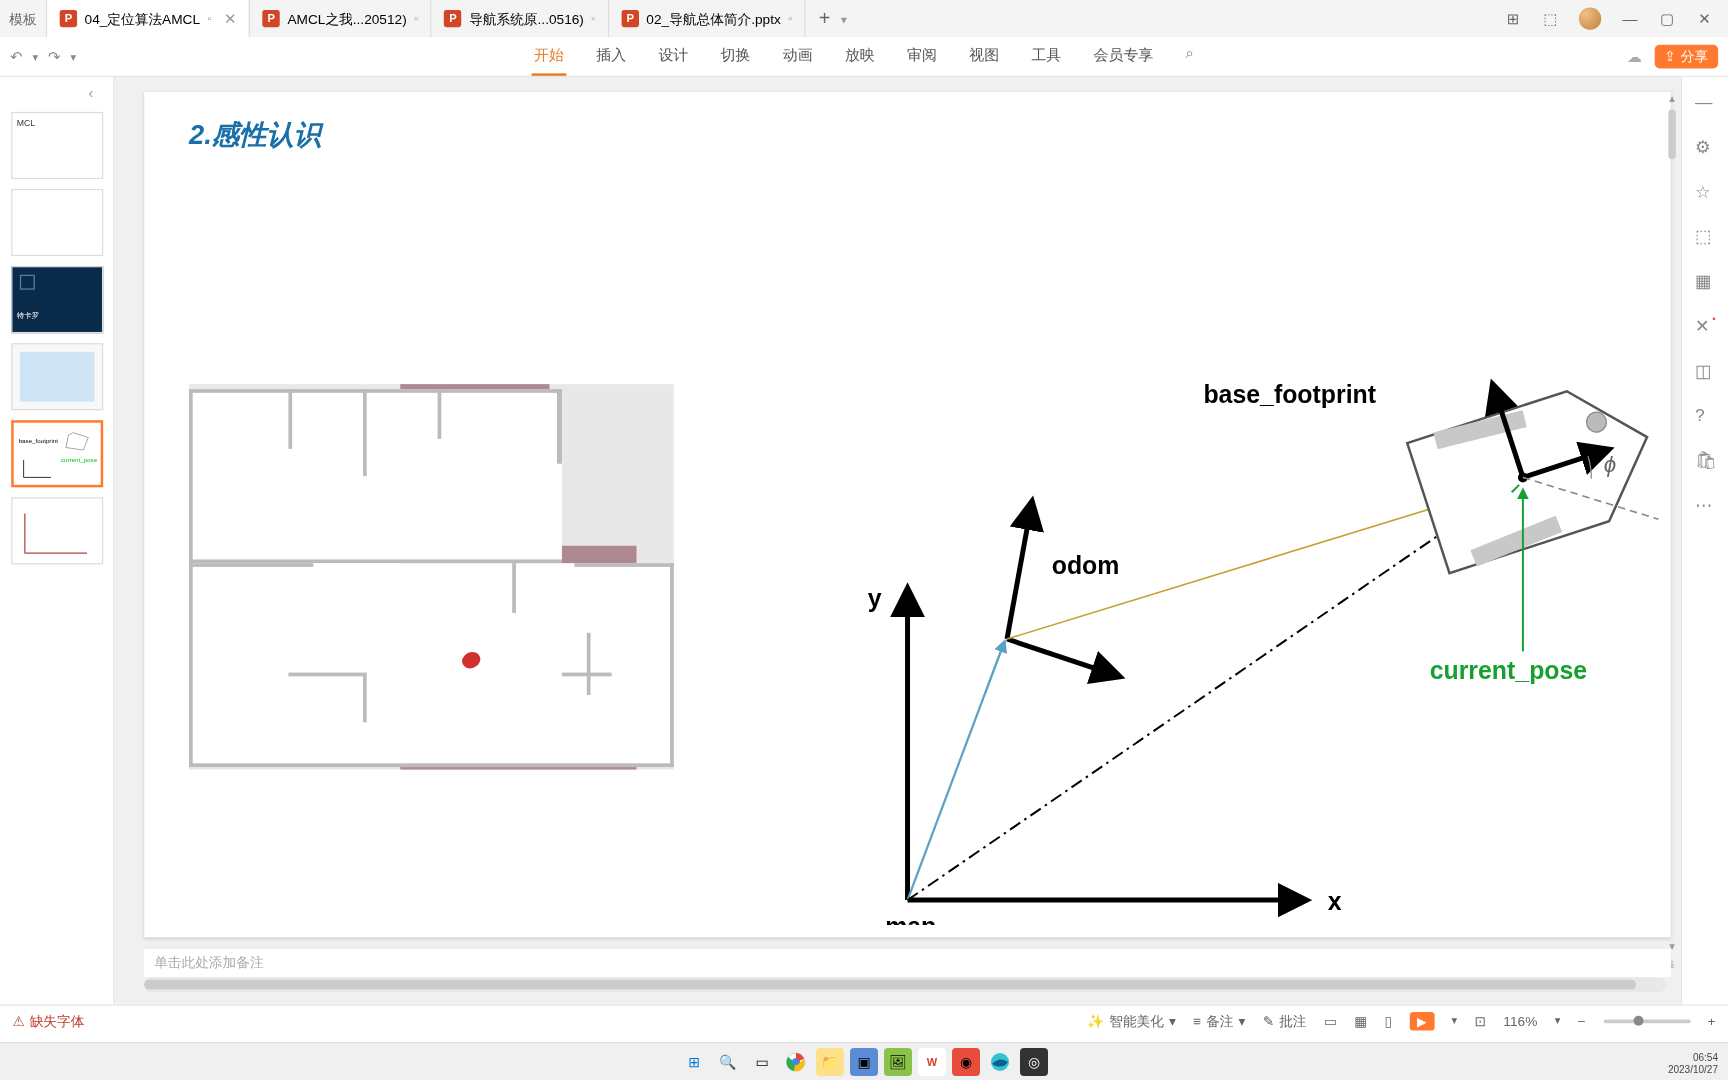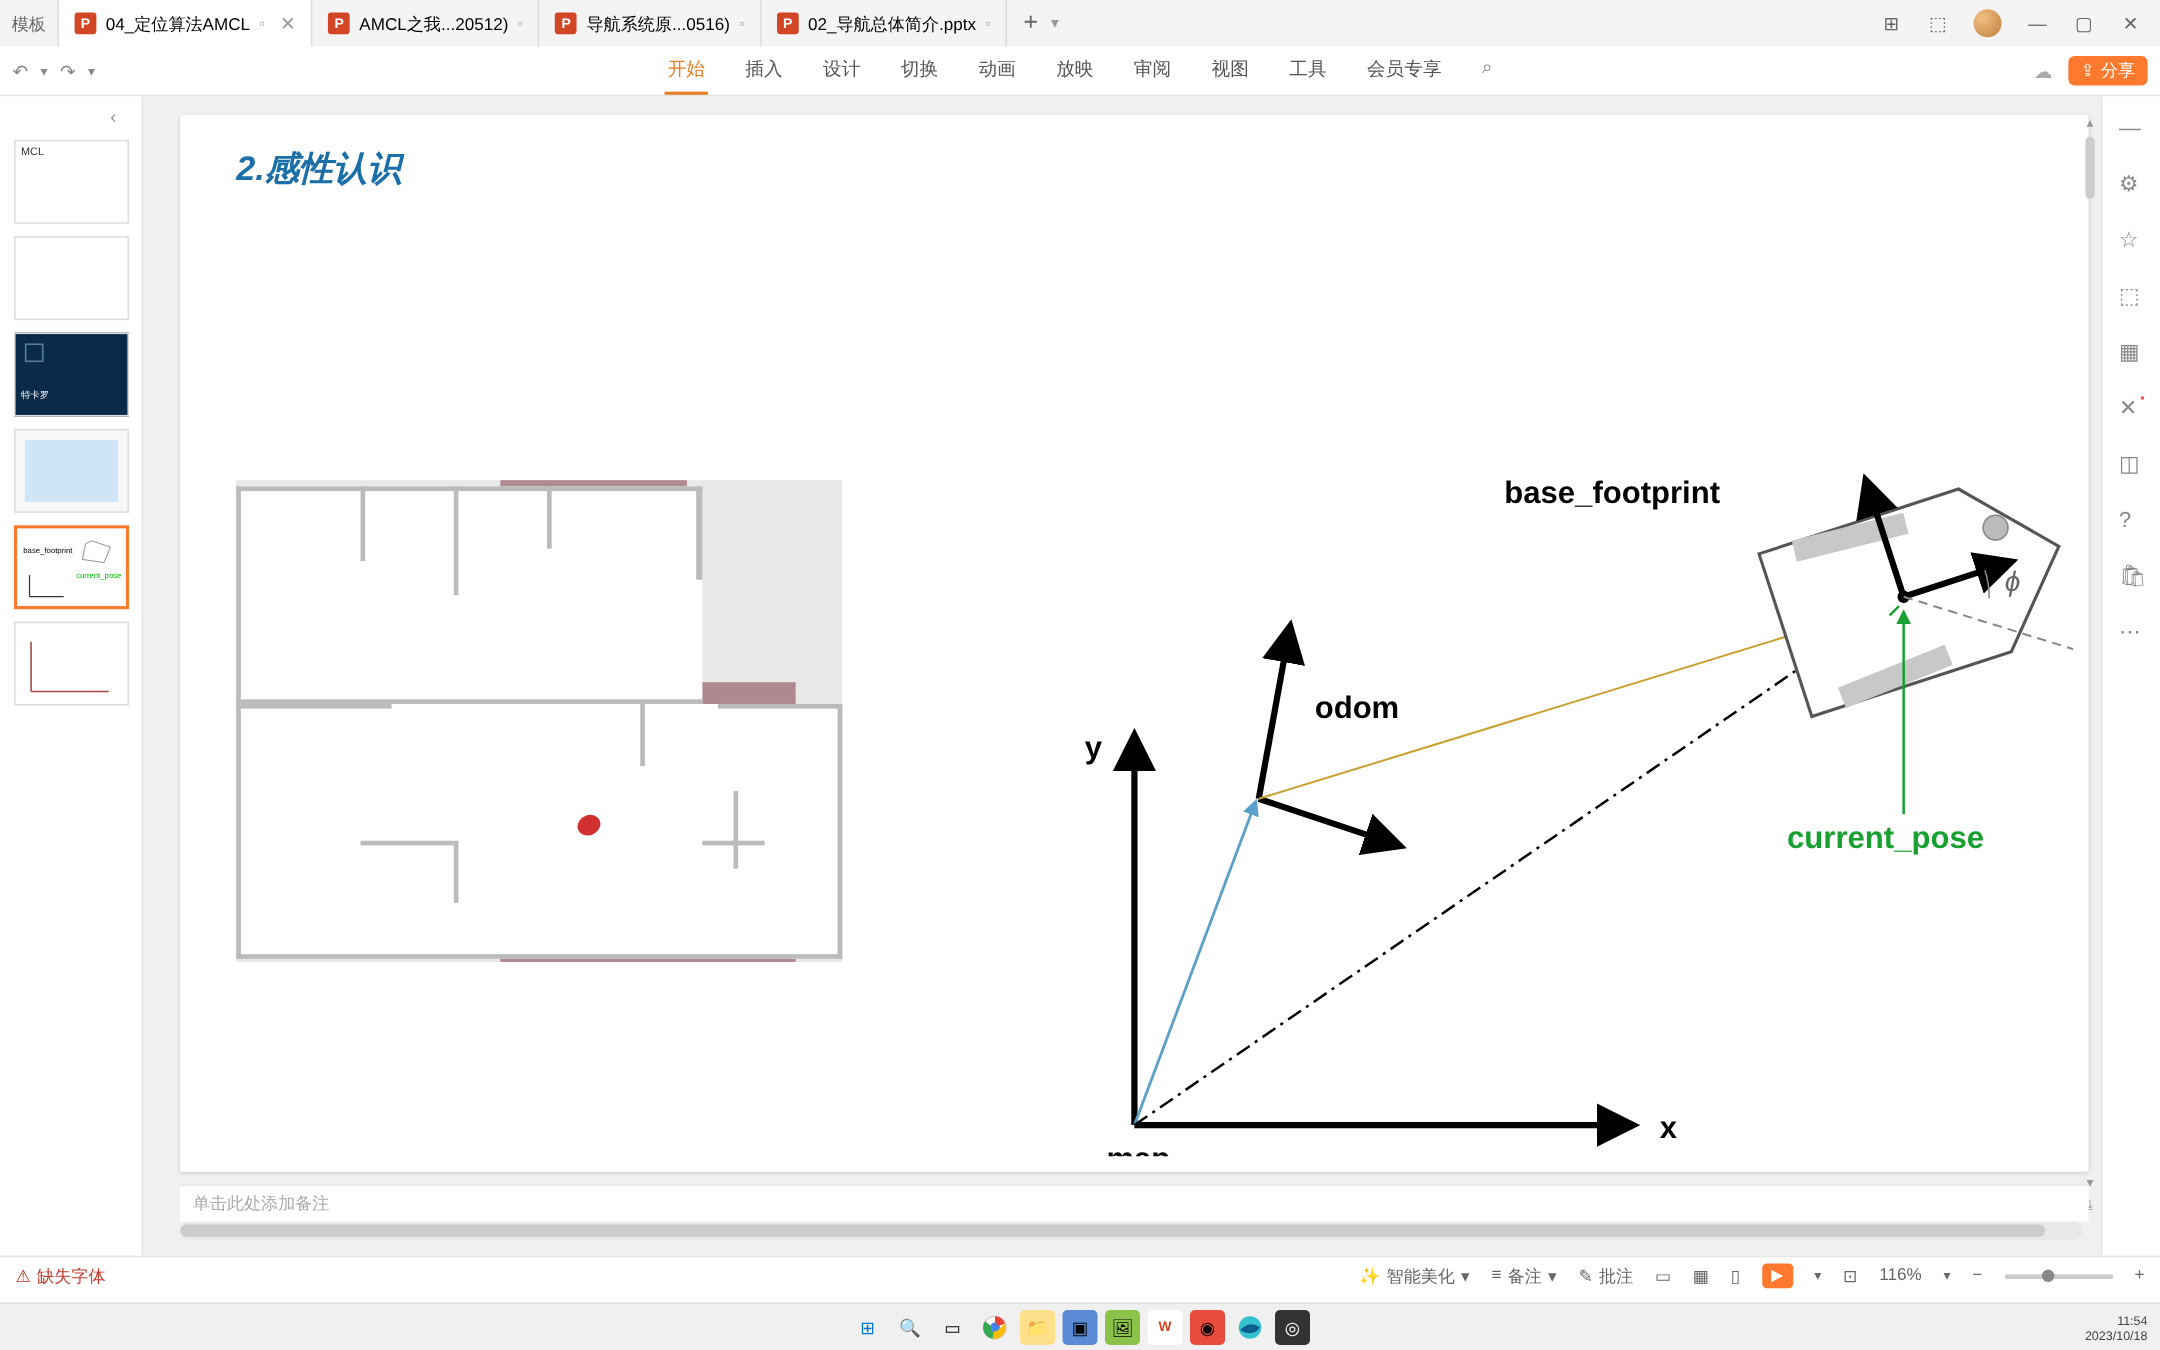--- a/index.html
+++ b/index.html
@@ -342,16 +342,16 @@
   <span class="ticon" style="background:#fff;color:#d24625;font-weight:bold;font-size:11px">W</span>
   <span class="ticon" style="background:#e74c3c">◉</span>
   <span class="ticon">
     <svg width="20" height="20" viewBox="0 0 20 20">
         <circle cx="10" cy="10" r="9" fill="#35c1d0"></circle>
         <path d="M2 12 Q10 4 18 10 Q14 16 6 14 z" fill="#0c5f8f"></path>
       </svg>
   </span>
   <span class="ticon" style="background:#333;color:#fff">◎</span>
   <div class="clock">
-    <div>11:54</div>
-    <div>2023/10/18</div>
+    <div>06:54</div>
+    <div>2023/10/27</div>
   </div>
 </div>
 
 </body></html>

